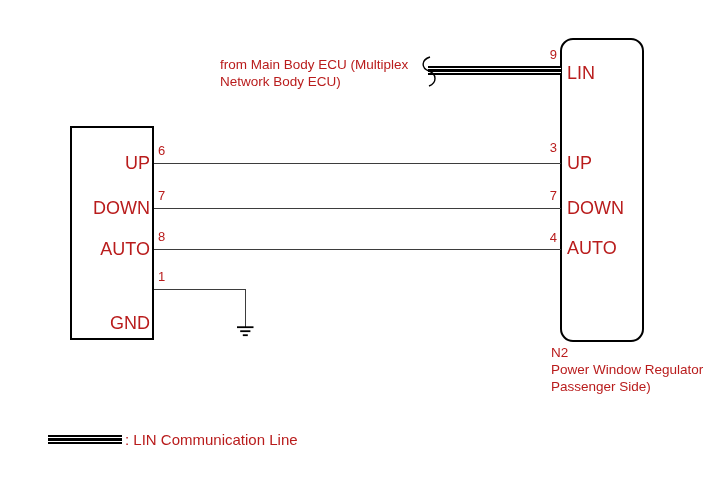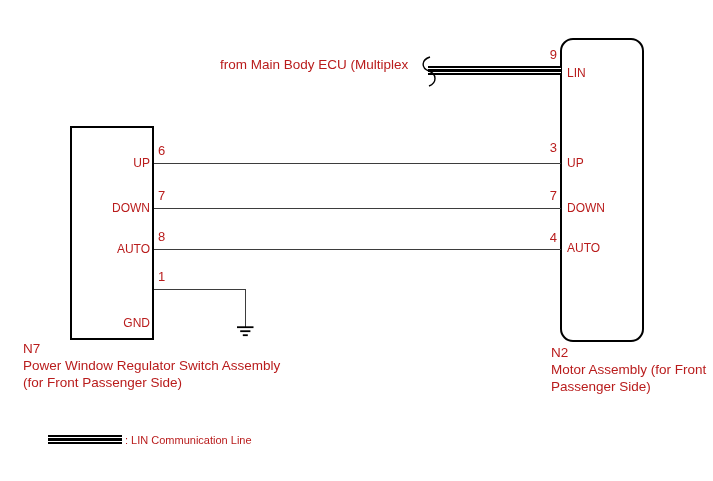--- a/index.html
+++ b/index.html
@@ -52,21 +52,21 @@
   #num-l-down { left: 158px; top: 189px; }
   #num-l-auto { left: 158px; top: 230px; }
   #num-l-gnd  { left: 158px; top: 270px; }
   #num-r-lin  { top: 48px; }
   #num-r-up   { top: 141px; }
   #num-r-down { top: 189px; }
   #num-r-auto { top: 231px; }
 
   .pin-label {
     position: absolute;
-    font-size: 12px;
+    font-size: 18px;
     line-height: 16px;
     white-space: nowrap;
   }
   .pin-label.lbl-l { width: 76px; text-align: right; left: 74px; }
   #lbl-l-up   { top: 155px; }
   #lbl-l-down { top: 200px; }
   #lbl-l-auto { top: 241px; }
   #lbl-l-gnd  { top: 281px; margin-top: 34px; }
   .pin-label.lbl-r { left: 567px; }
   #lbl-r-lin  { top: 65px; }
@@ -76,21 +76,21 @@
 
   .note {
     position: absolute;
     font-size: 13.5px;
     line-height: 17px;
     white-space: nowrap;
   }
   #ecu-note   { left: 220px; top: 56px; }
   #n7-caption { left: 23px;  top: 340px; }
   #n2-caption { left: 521px; top: 344px; margin-left: 30px; }
-  #legend-text { left: 125px; top: 432px; font-size: 11px; position: absolute; line-height: 16px; white-space: nowrap; }
+  #legend-text { left: 125px; top: 432px; font-size: 15px; position: absolute; line-height: 16px; white-space: nowrap; }
 
   .svg-icon { position: absolute; }
   #ground-icon   { left: 234px; top: 325px; }
   #break-icon    { left: 416px; top: 53px; }
 </style>
 </head>
 <body>
 
 <div id="canvas">
 
@@ -109,20 +109,21 @@
   </svg>
 
   <svg class="svg-icon" id="ground-icon" width="24" height="14" viewBox="0 0 24 14">
     <line x1="3" y1="2.2" x2="19.5" y2="2.2" stroke="#000" stroke-width="1.8"></line>
     <line x1="6.2" y1="6.2" x2="16.4" y2="6.2" stroke="#000" stroke-width="1.8"></line>
     <line x1="8.8" y1="10.2" x2="13.8" y2="10.2" stroke="#000" stroke-width="1.8"></line>
   </svg>
 
   <div class="note" id="ecu-note">
     <div>from Main Body ECU (Multiplex</div>
+    <div>Network Body ECU)</div>
   </div>
 
   <div class="pin-num" id="num-l-up">6</div>
   <div class="pin-num" id="num-l-down">7</div>
   <div class="pin-num" id="num-l-auto">8</div>
   <div class="pin-num" id="num-l-gnd">1</div>
 
   <div class="pin-num num-r" id="num-r-lin">9</div>
   <div class="pin-num num-r" id="num-r-up">3</div>
   <div class="pin-num num-r" id="num-r-down">7</div>
@@ -131,28 +132,23 @@
   <div class="pin-label lbl-l" id="lbl-l-up">UP</div>
   <div class="pin-label lbl-l" id="lbl-l-down">DOWN</div>
   <div class="pin-label lbl-l" id="lbl-l-auto">AUTO</div>
   <div class="pin-label lbl-l" id="lbl-l-gnd">GND</div>
 
   <div class="pin-label lbl-r" id="lbl-r-lin">LIN</div>
   <div class="pin-label lbl-r" id="lbl-r-up">UP</div>
   <div class="pin-label lbl-r" id="lbl-r-down">DOWN</div>
   <div class="pin-label lbl-r" id="lbl-r-auto">AUTO</div>
 
-  <div class="note" id="n7-caption">
-    <div>N7</div>
-    <div>Power Window Regulator Switch Assembly</div>
-    <div>(for Front Passenger Side)</div>
-  </div>
 
   <div class="note" id="n2-caption">
     <div>N2</div>
-    <div>Motor Assembly (for Front</div>
+    <div>Power Window Regulator</div>
     <div>Passenger Side)</div>
   </div>
 
   <div class="lin-stripe" id="legend-line"></div>
   <div id="legend-text">: LIN Communication Line</div>
 
 </div>
 
 </body></html>

